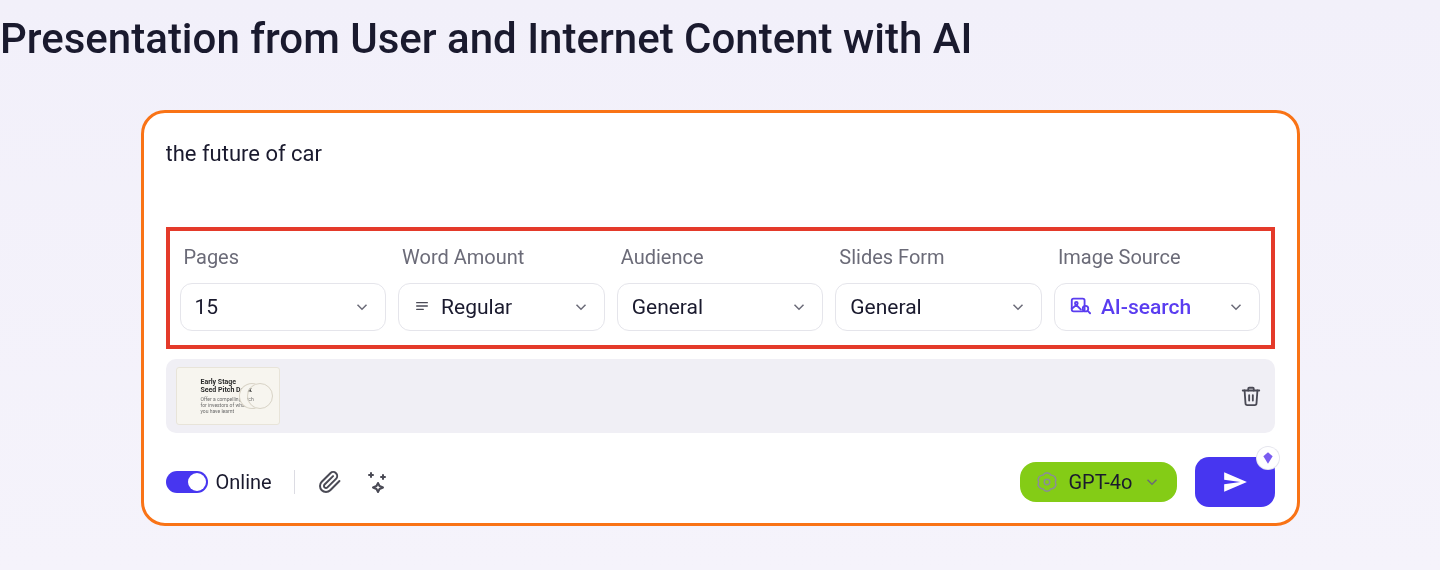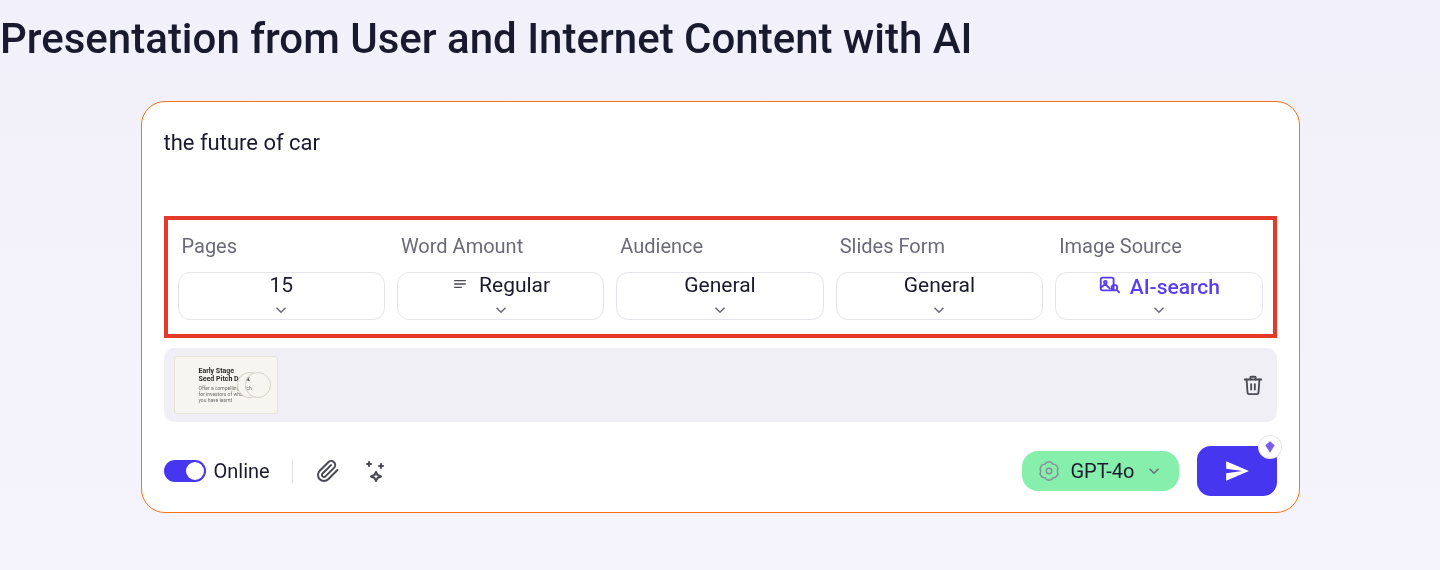--- a/index.html
+++ b/index.html
@@ -13,23 +13,23 @@
     .page-title {
       text-align: left;
       font-size: 42px;
       font-weight: 500;
       color: #1a1a2e;
       padding-top: 14px;
       padding-bottom: 34px;
     }
     .panel {
       width: 1159px;
-      margin: 4px auto;
+      margin: 13px auto;
       background: #ffffff;
-      border: 1px solid #f97316;
+      border: 3px solid #f97316;
       border-radius: 24px;
       padding: 22px 22px 16px 22px;
       position: relative;
     }
     .prompt-input {
       width: 100%;
       border: none;
       outline: none;
       font-size: 22px;
       color: #1a1a2e;
@@ -60,21 +60,20 @@
     .dropdown {
       background: #ffffff;
       border: 1px solid #e5e5eb;
       border-radius: 12px;
       height: 48px;
       display: flex;
       align-items: center;
       justify-content: space-between;
       padding: 0 14px;
       cursor: pointer;
-      flex-direction: column;
     }
     .dropdown .value-wrap {
       display: flex;
       align-items: center;
       gap: 10px;
       font-size: 21px;
       color: #1a1a2e;
     }
     .dropdown.ai .value-wrap {
       color: #5a3df0;
@@ -192,21 +191,21 @@
 
     .right-tools {
       display: flex;
       align-items: center;
       gap: 18px;
     }
     .model-pill {
       display: flex;
       align-items: center;
       gap: 10px;
-      background: #86efac;
+      background: #84cc16;
       border-radius: 16px;
       padding: 8px 16px;
       cursor: pointer;
       font-size: 20px;
       color: #1a1a2e;
     }
     .openai-icon {
       width: 22px;
       height: 22px;
       color: #8b8b9a;

